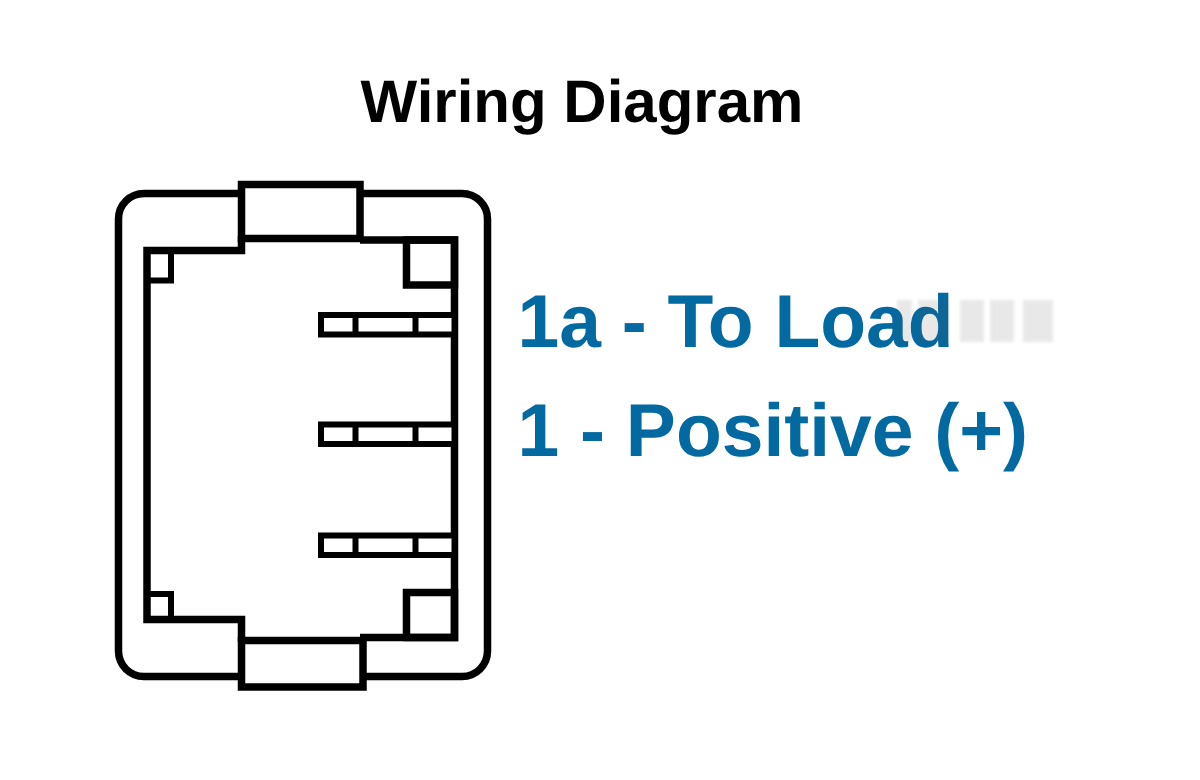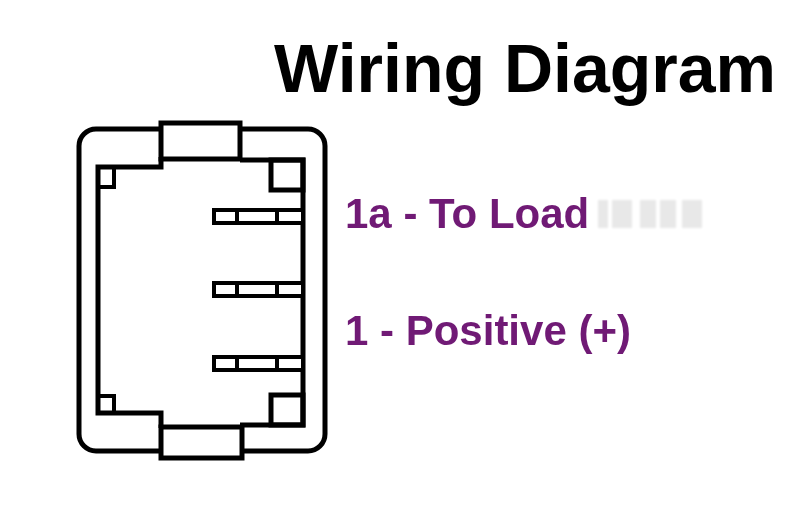--- a/index.html
+++ b/index.html
@@ -14,43 +14,43 @@
     background: #ffffff;
     font-family: "Liberation Sans", sans-serif;
     overflow: hidden;
   }
   .page-title {
     position: absolute;
     top: 40px;
     left: 0;
     width: 776px;
     margin: 0;
-    text-align: right;
-    font-size: 68px;
+    text-align: center;
+    font-size: 40px;
     line-height: 56px;
     font-weight: 700;
     color: #000000;
     letter-spacing: 0px;
   }
   .drawing {
     position: absolute;
     top: 0;
     left: 0;
   }
   .pin-label {
     position: absolute;
     left: 345px;
-    font-size: 42px;
+    font-size: 50px;
     line-height: 44px;
     font-weight: 700;
-    color: #701a75;
+    color: #0369a1;
     white-space: nowrap;
   }
   .pin-label.l1 { top: 192px; }
-  .pin-label.l2 { top: 265px; margin-top: 44px; }
+  .pin-label.l2 { top: 265px; }
   .pin-label.l3 { top: 342px; }
   .ghost-artifact {
     position: absolute;
     left: 598px;
     top: 200px;
     width: 122px;
     height: 28px;
     opacity: 0.13;
     filter: blur(1.2px);
     background:

